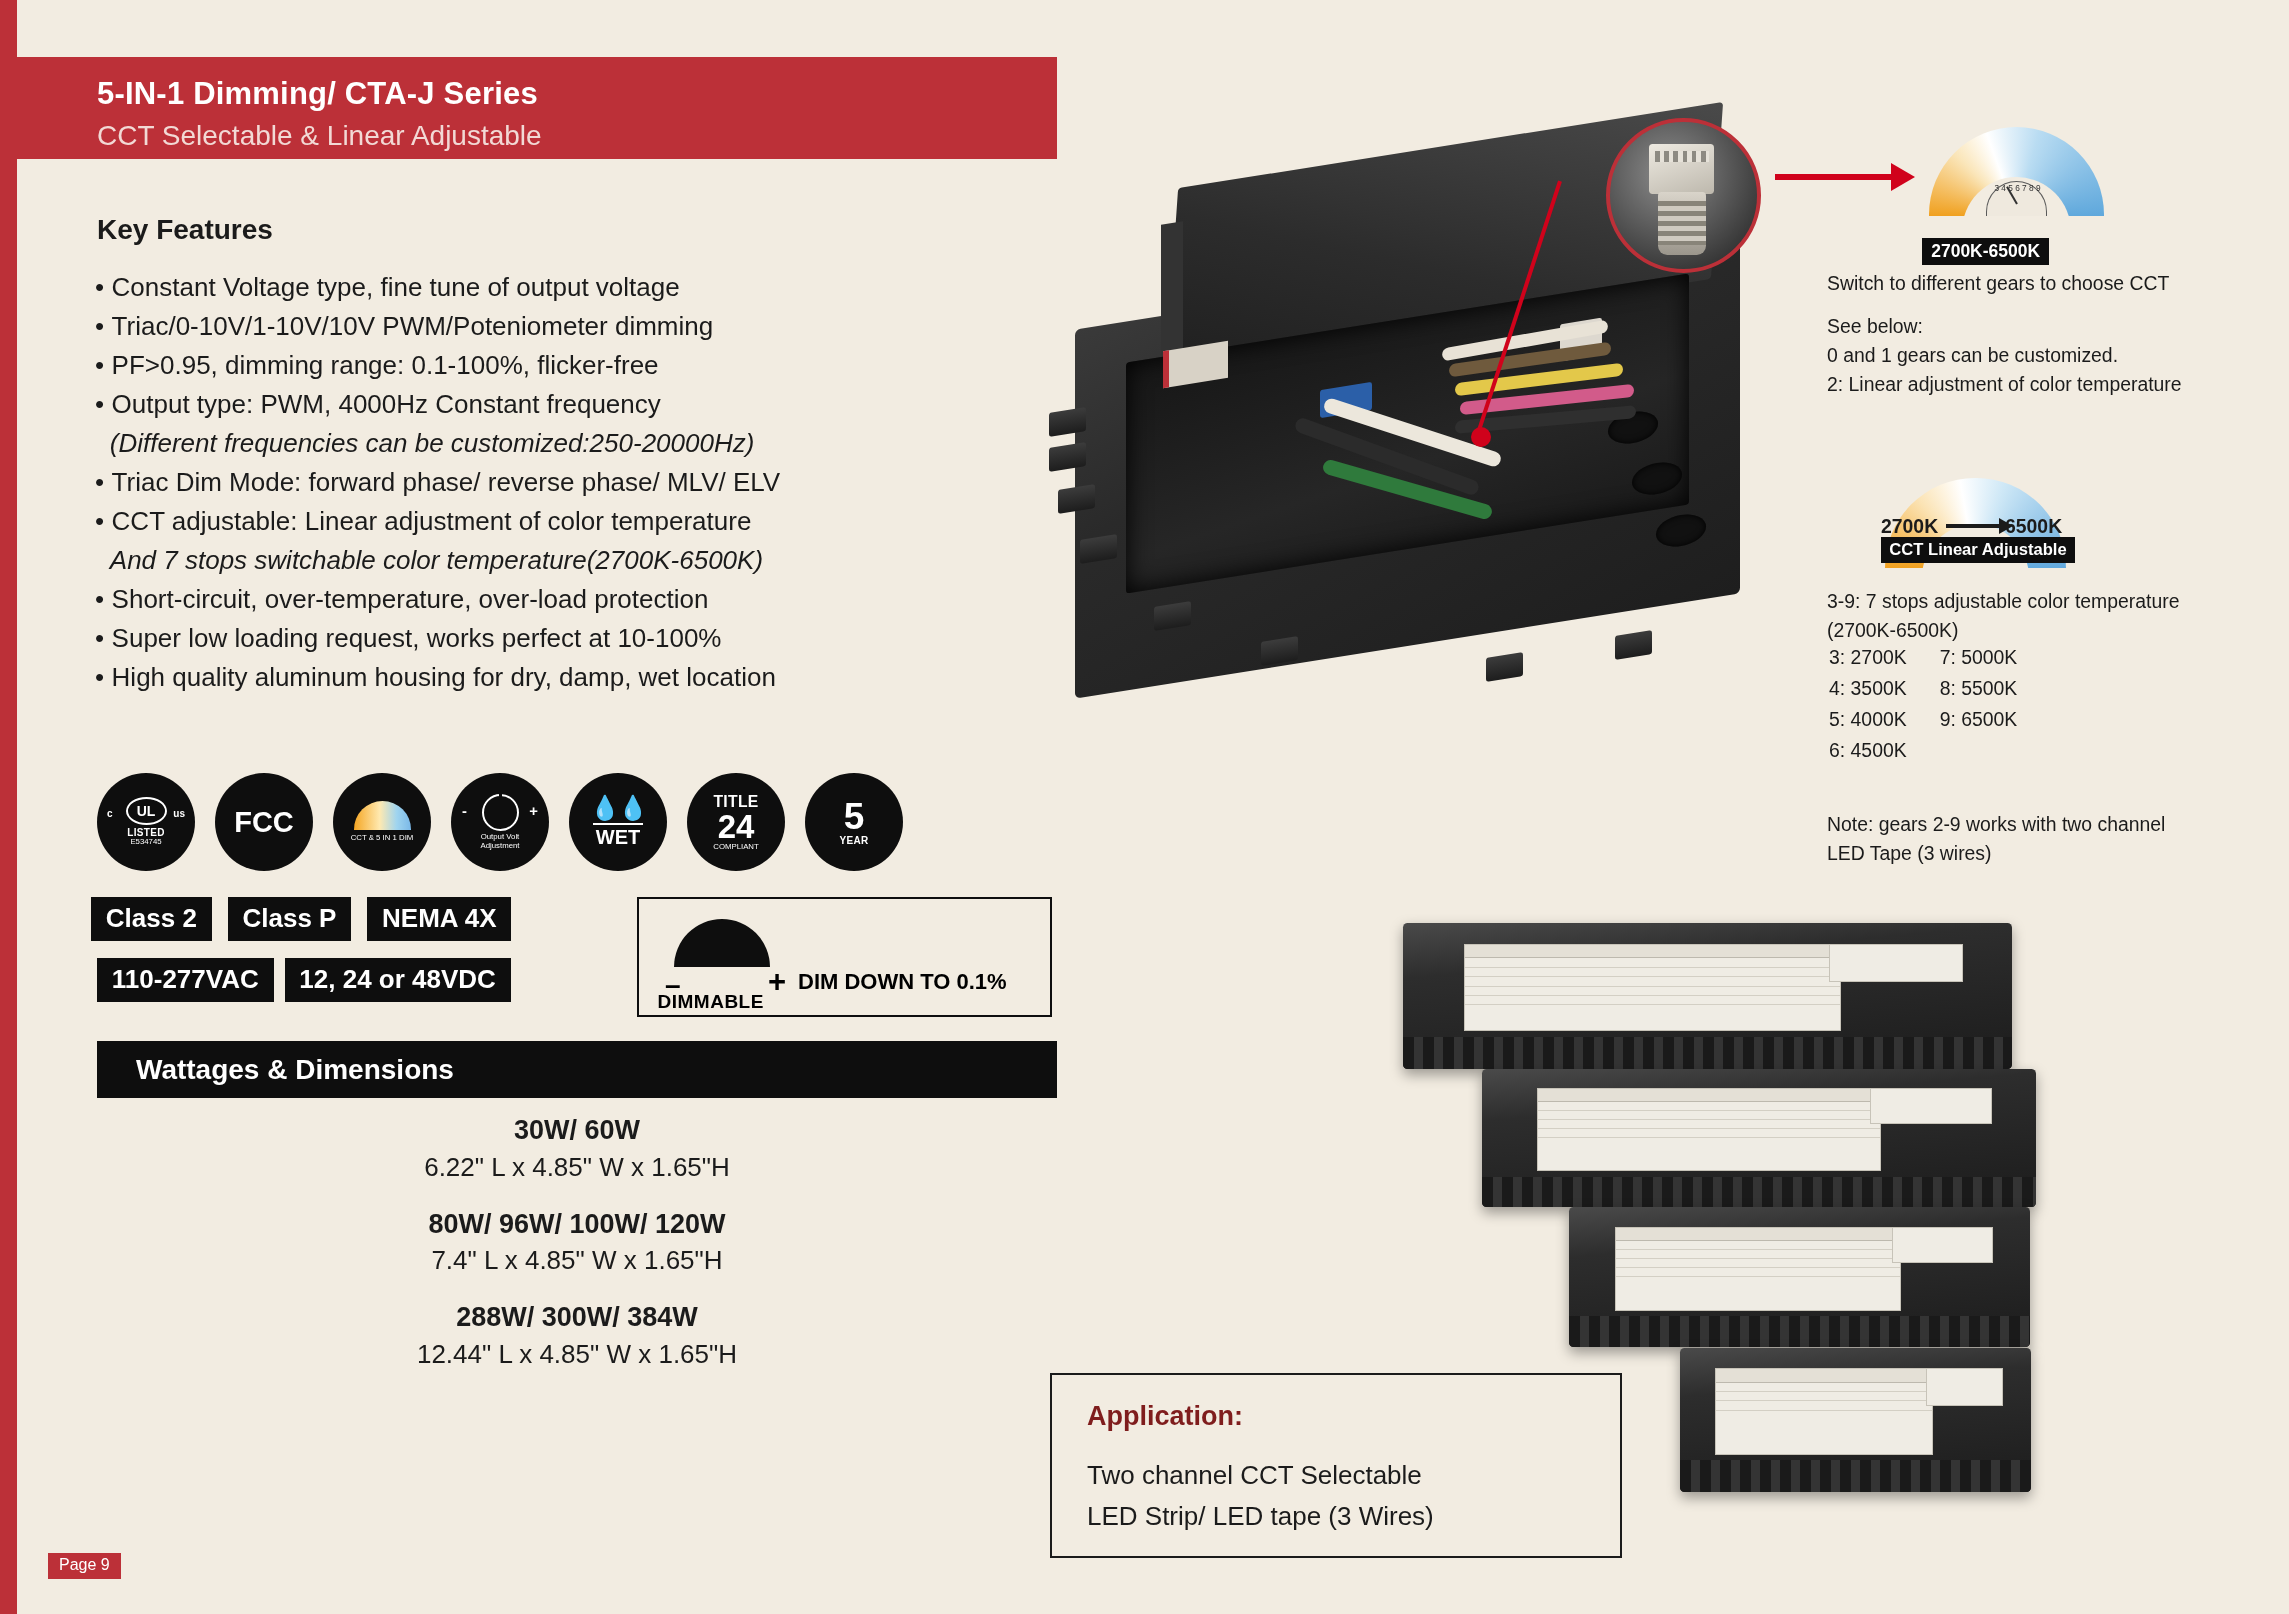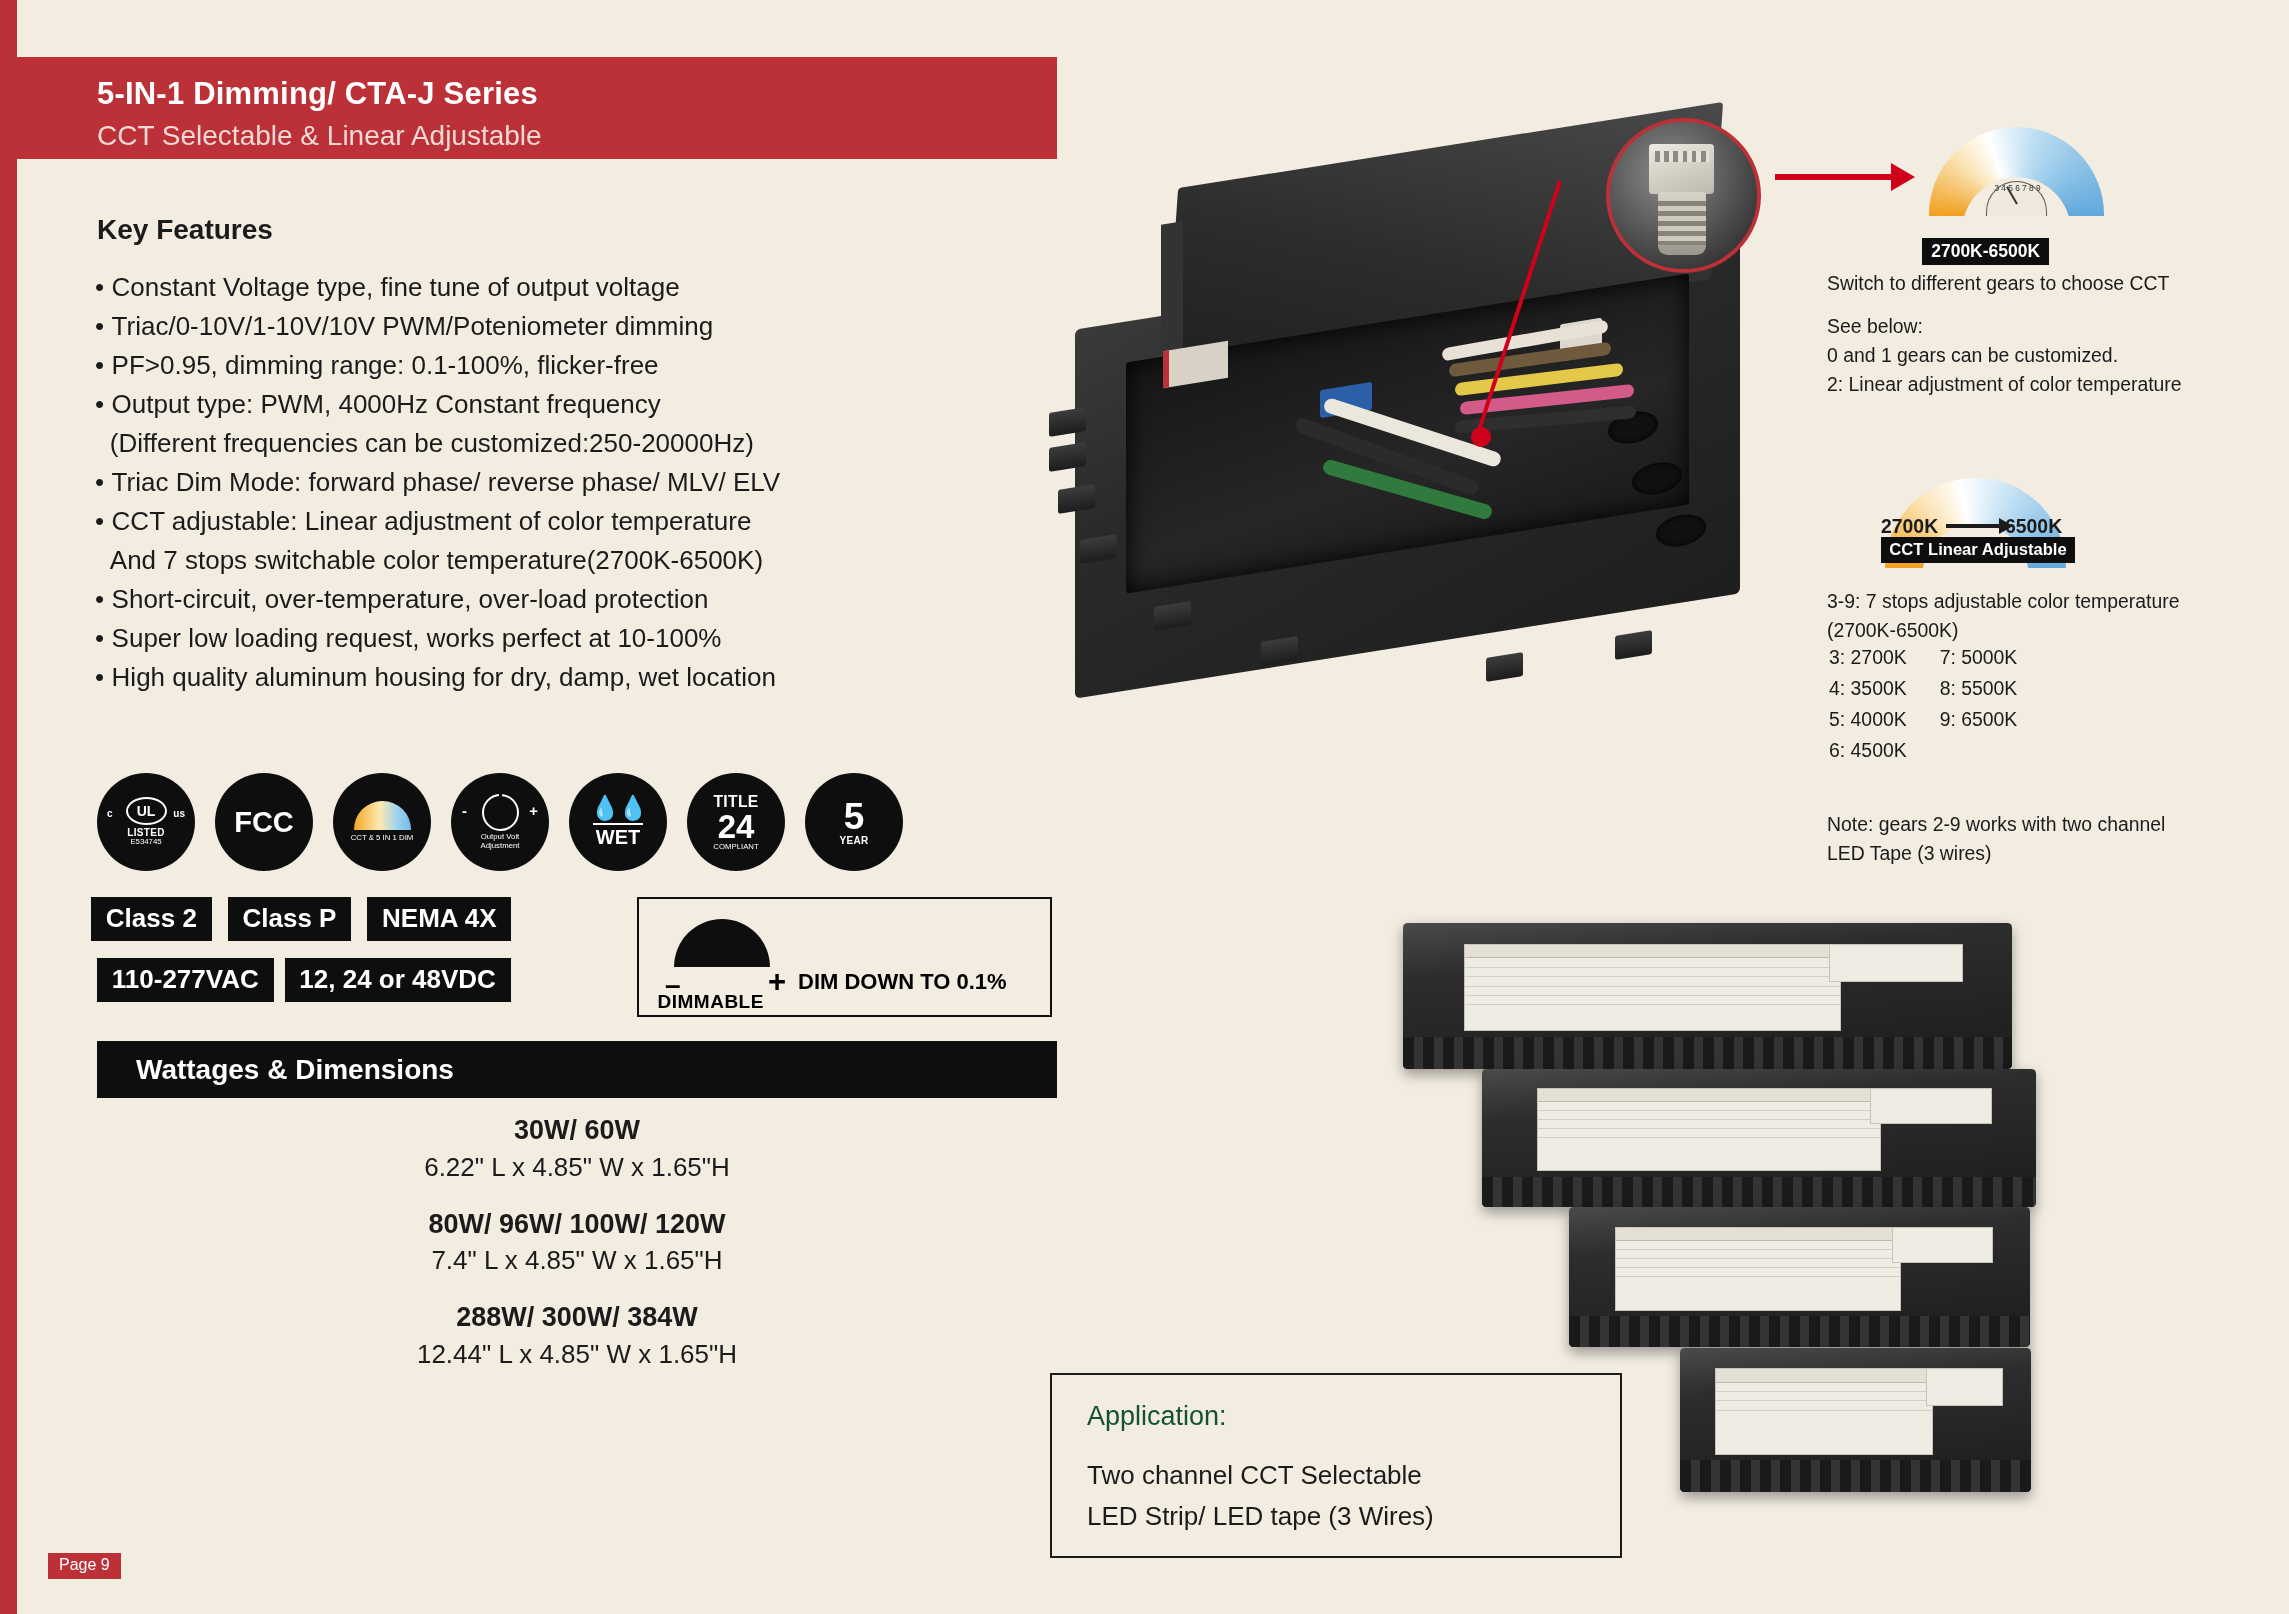--- a/index.html
+++ b/index.html
@@ -55,21 +55,21 @@
     left: 95px; top: 268px;
     width: 886px;
   }
   .kf-list li {
     list-style: none;
     font-size: 26px;
     color: #1b1b1b;
     line-height: 39px;
     white-space: nowrap;
   }
-  .kf-list li.cont { padding-left: 14.8px; }
+  .kf-list li.cont { padding-left: 14.8px; font-style: italic; }
   .kf-list li .bullet { display: inline-block; width: 16.6px; }
 
   
   .badges {
     position: absolute;
     left: 97px; top: 773px;
     display: flex;
     align-items: center;
     gap: 20px;
   }
@@ -356,21 +356,21 @@
     background: repeating-linear-gradient(90deg,#1a1a1a 0 11px,#343434 11px 20px);
     border-radius: 0 0 4.6px 4.6px;
   }
 
   
   .app-box {
     position: absolute; left: 1050px; top: 1373px;
     width: 572px; height: 185px;
     border: 2.8px solid #1b1b1b; background: #f2ece1;
   }
-  .app-title { position: absolute; left: 35px; top: 26px; font-size: 27px; font-weight: normal; color:#14532d; }
+  .app-title { position: absolute; left: 35px; top: 26px; font-size: 27px; font-weight: bold; color:#7f1d1d; }
   .app-l1 { position: absolute; left: 35px; top: 85px; font-size: 26px; color:#1b1b1b; }
   .app-l2 { position: absolute; left: 35px; top: 126px; font-size: 26px; color:#1b1b1b; }
 
   
   .pagenum {
     position: absolute; left: 48px; bottom: 35px;
     background: #bc3038; color: #fff; font-size: 16px;
     padding: 3.7px 11px 4.6px;
   }
 </style>

